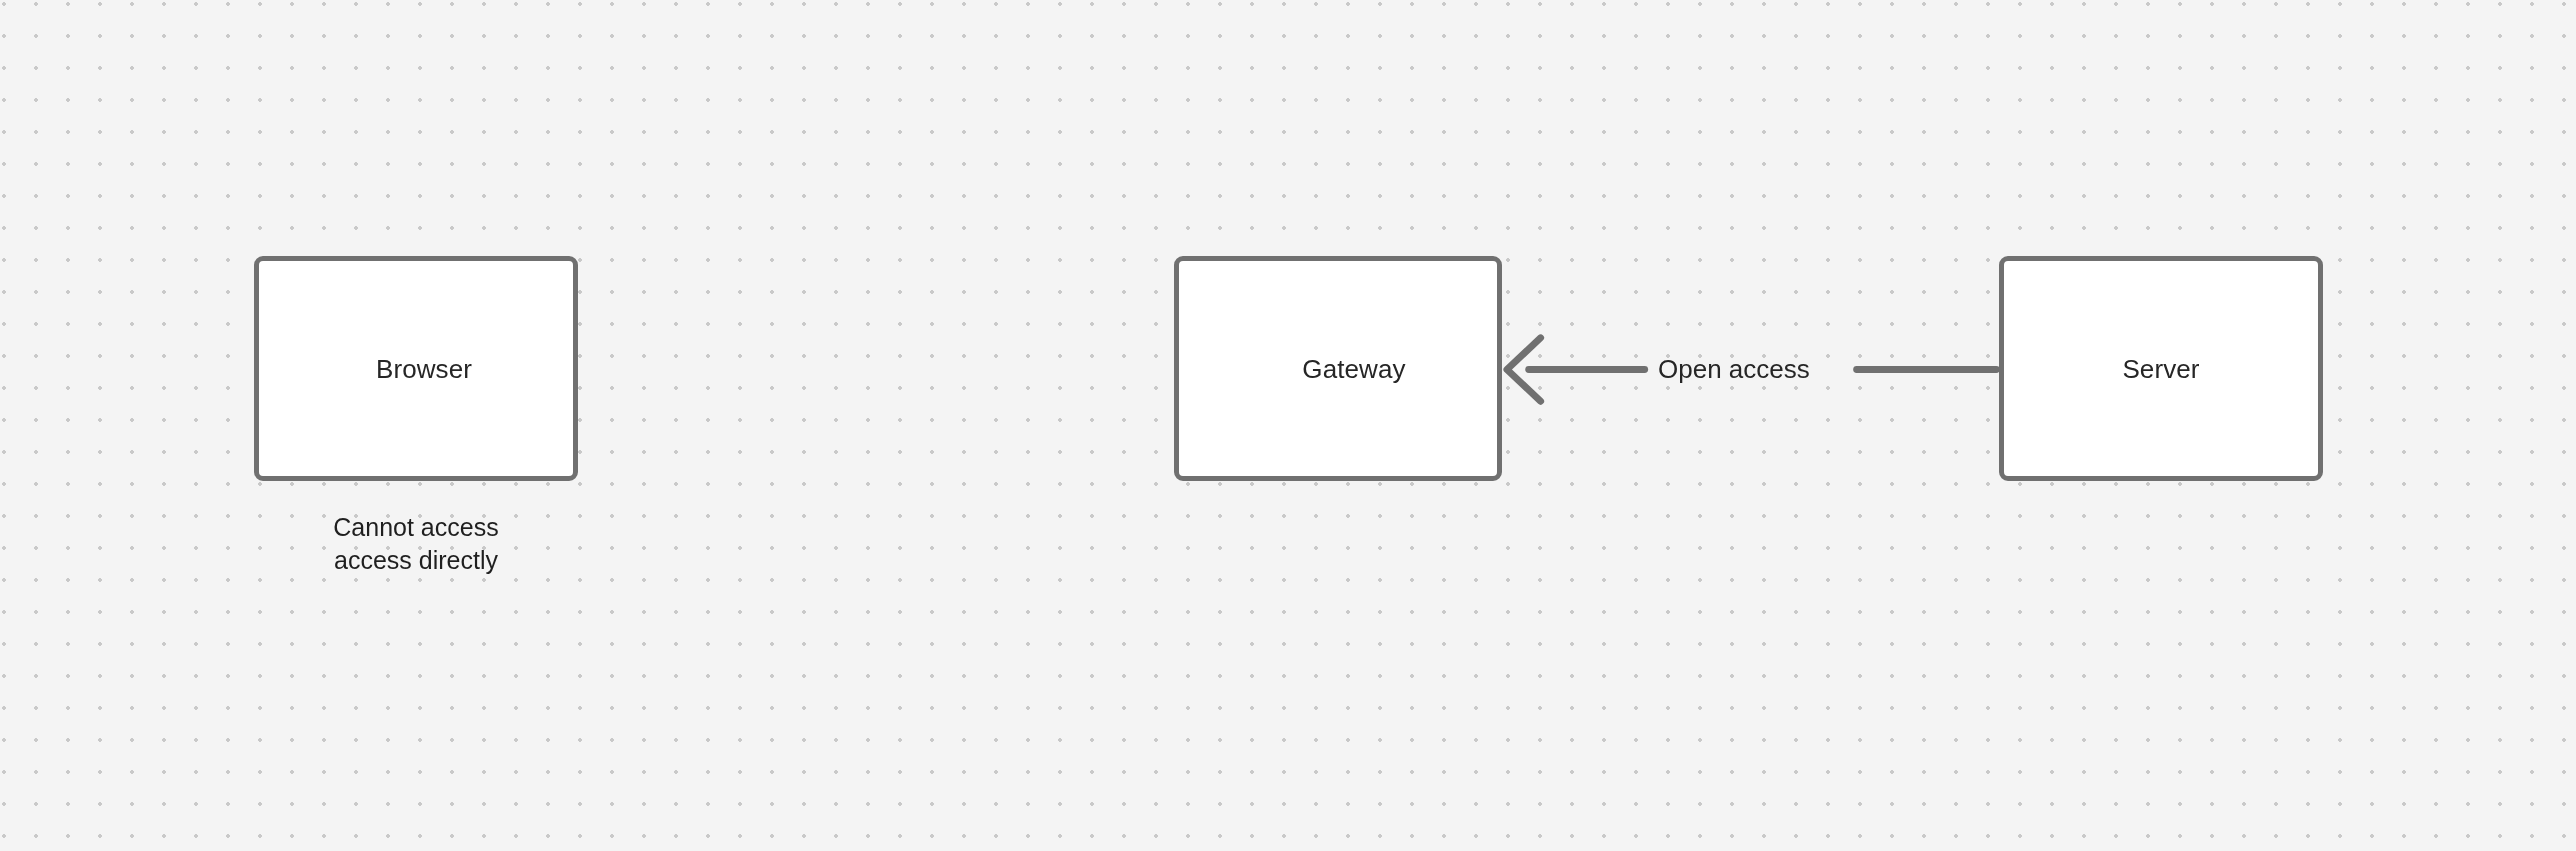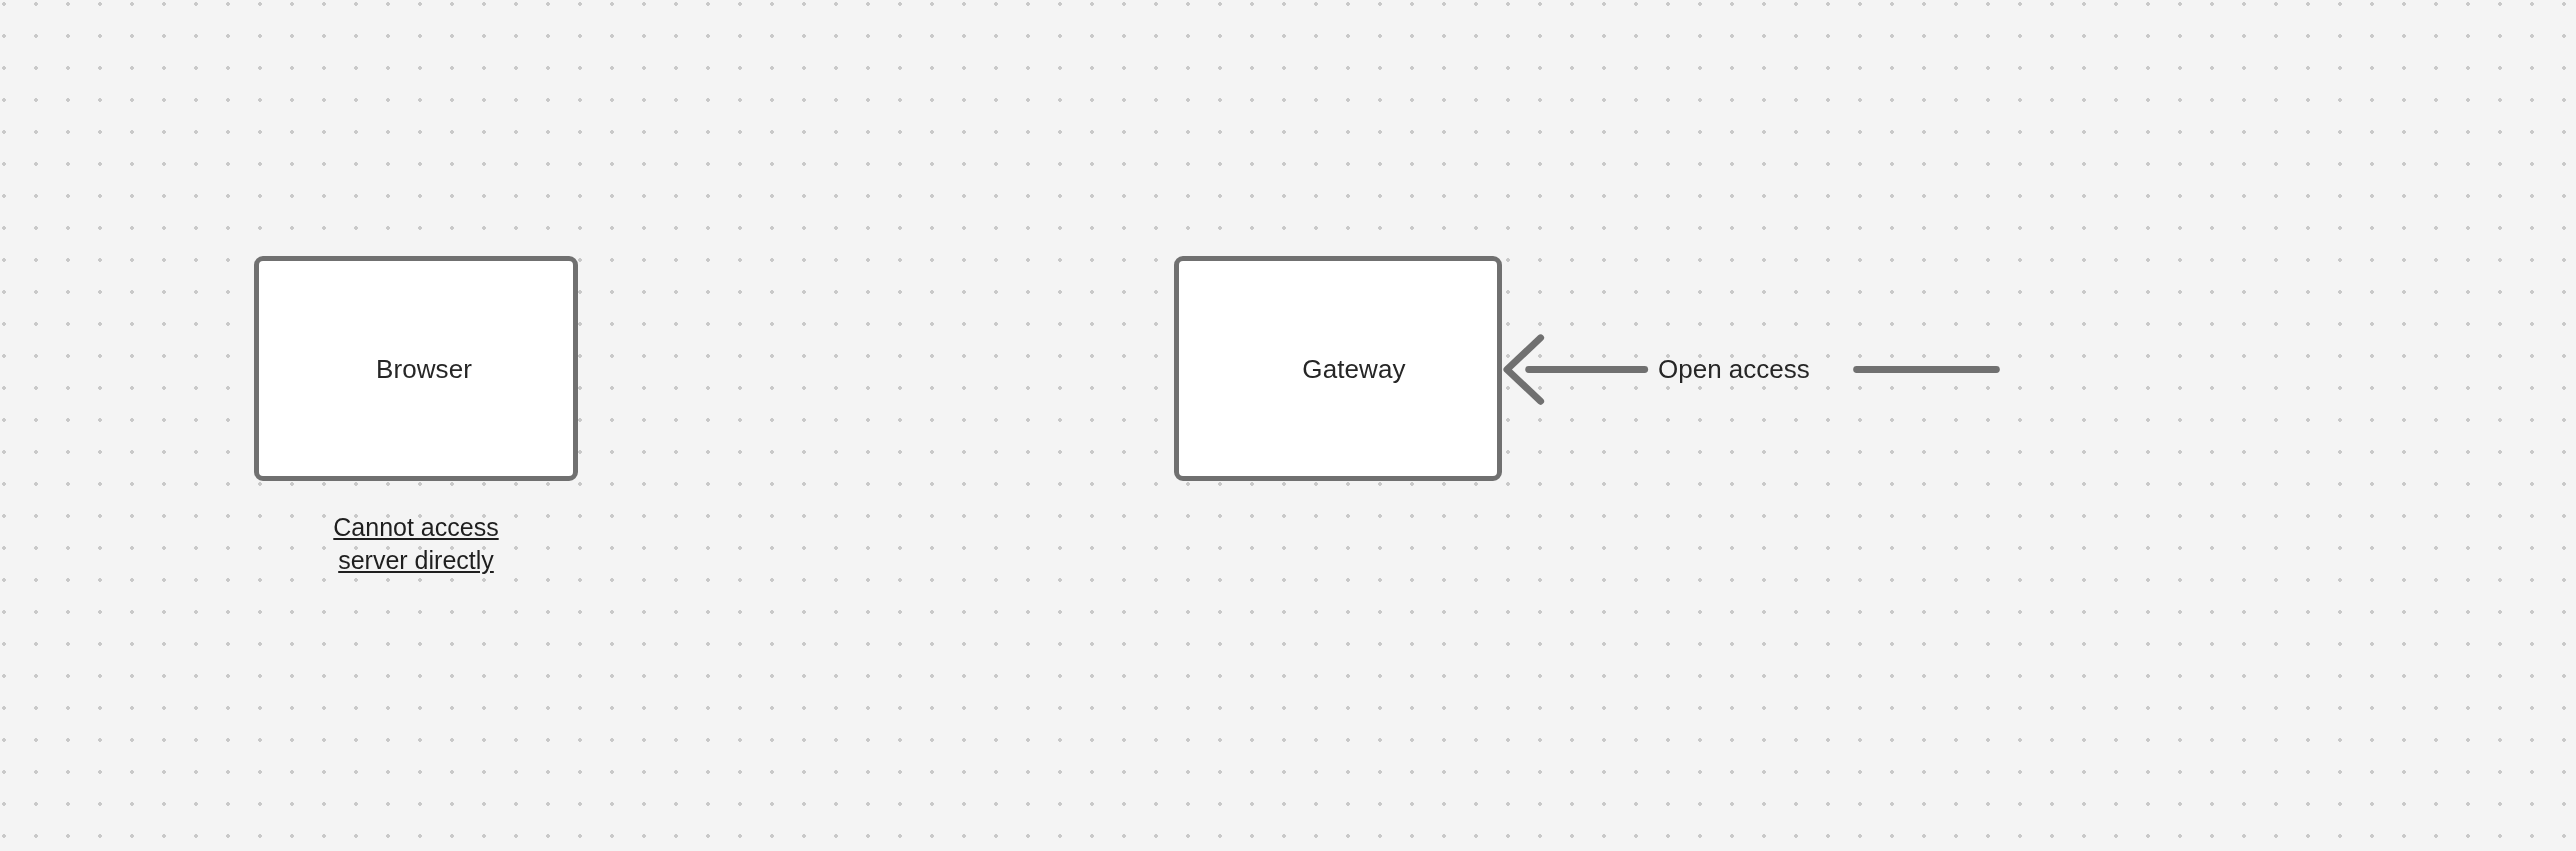--- a/index.html
+++ b/index.html
@@ -51,21 +51,20 @@
     text-align: center;
     font-size: 25px;
     line-height: 33px;
     color: #1f1f1f;
     white-space: nowrap;
   }
   #caption-browser {
     left: 254px;
     top: 511px;
     width: 324px;
-    text-decoration: underline;
   }
 
   #edge-layer {
     position: absolute;
     left: 0;
     top: 0;
     width: 2576px;
     height: 851px;
     overflow: visible;
     pointer-events: none;
@@ -95,22 +94,25 @@
   </svg>
 
   <div class="node" id="node-browser">
     <span class="node-label">Browser</span>
   </div>
 
   <div class="node" id="node-gateway">
     <span class="node-label">Gateway</span>
   </div>
 
+  <div class="node" id="node-server">
+    <span class="node-label">Server</span>
+  </div>
 
   <div class="caption" id="caption-browser">
     <div>Cannot access</div>
-    <div>server directly</div>
+    <div>access directly</div>
   </div>
 
   <div class="edge-label">Open access</div>
 
 </div>
 
 
 </body></html>

